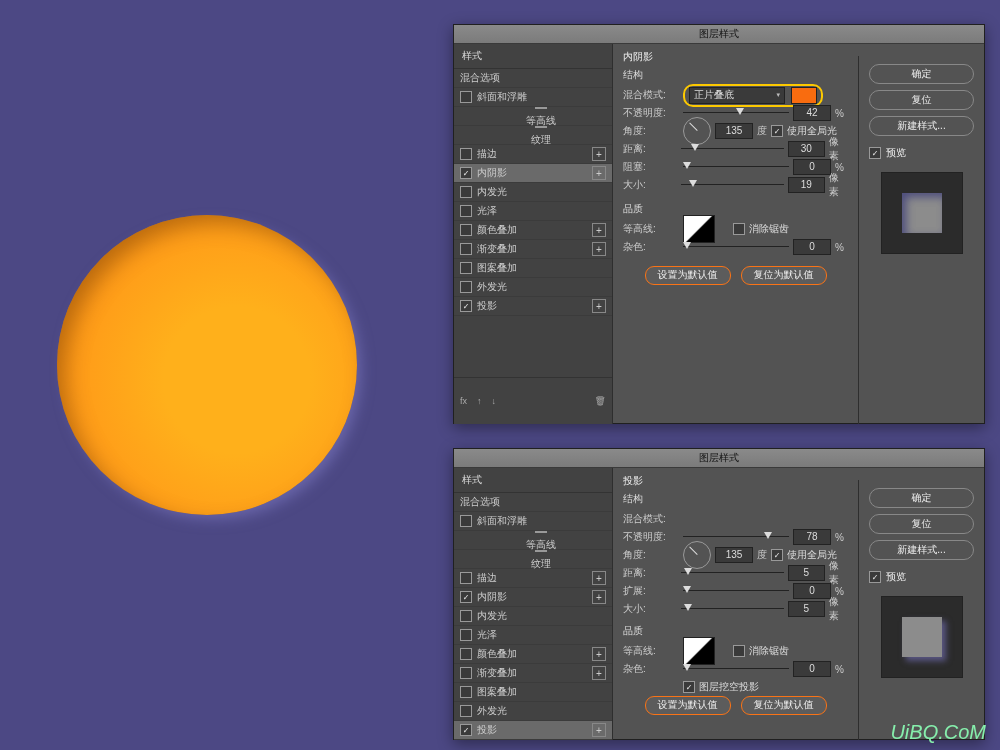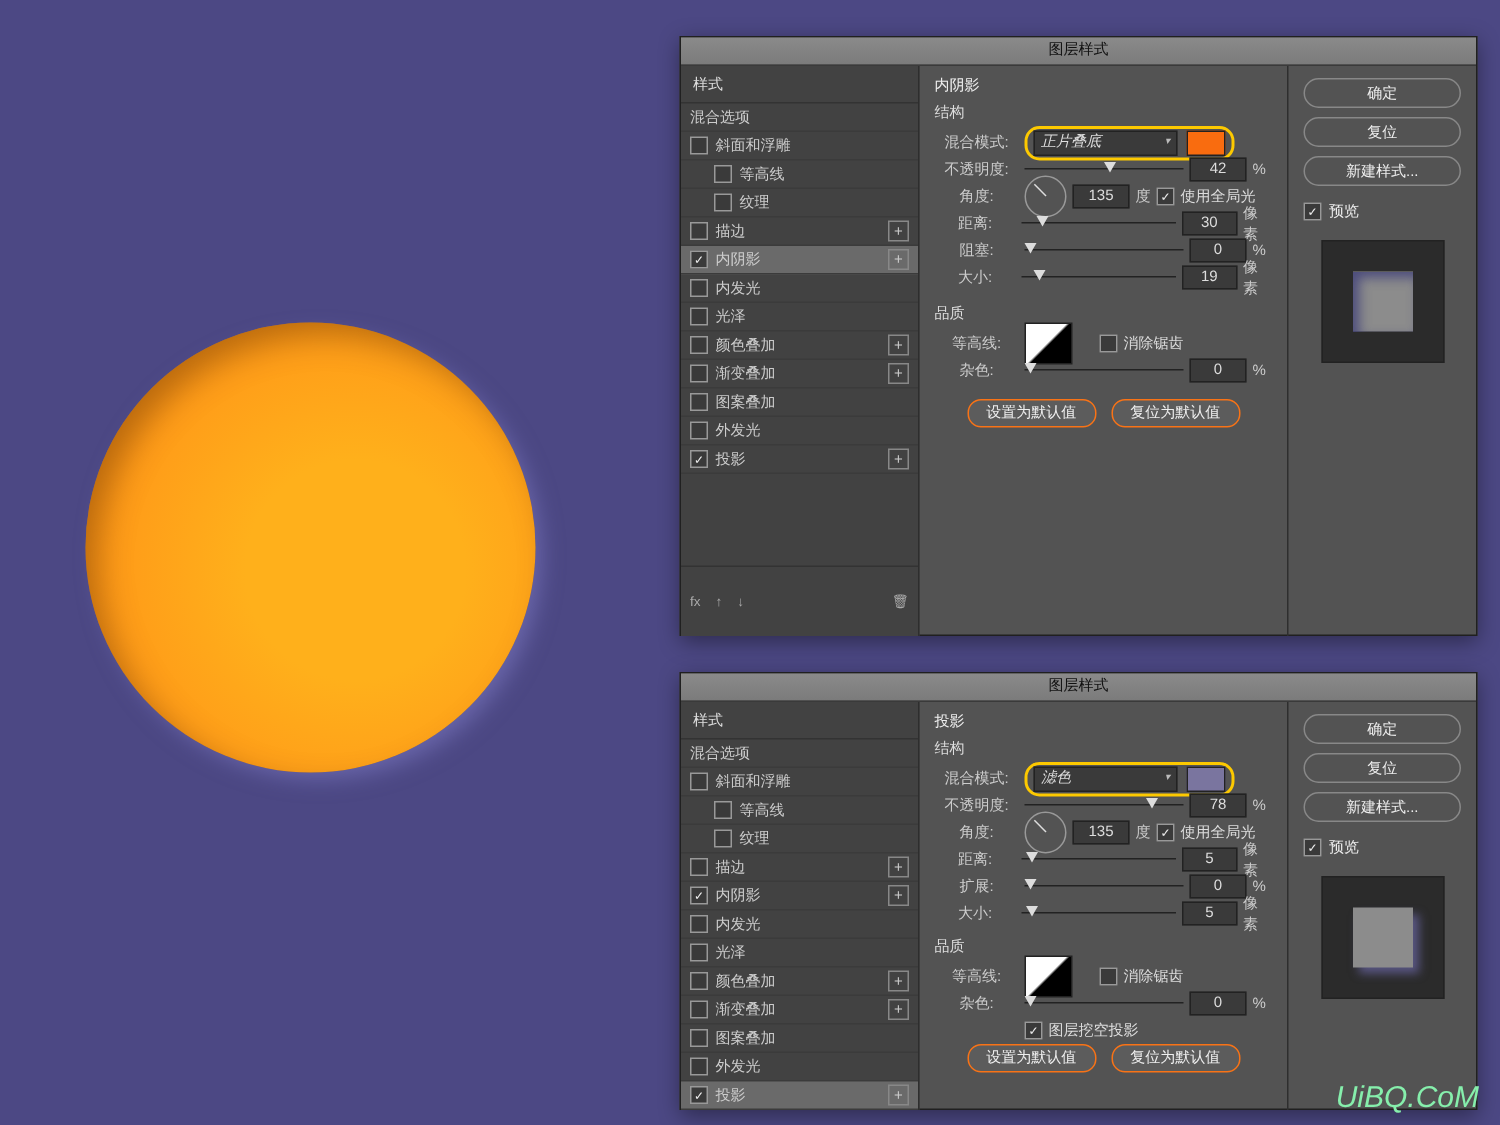--- a/index.html
+++ b/index.html
@@ -64,21 +64,21 @@
   .srow {
     display: flex;
     align-items: center;
     height: 18px;
     padding: 0 6px 0 6px;
     border-bottom: 1px solid #3b3b3b;
     font-size: 10px;
     color: #ccc;
     gap: 5px;
   }
-  .srow.indent { padding-left: 22px; }
+  .srow.indent { padding-left: 22px; flex-direction: column; }
   .srow.sel { background: #6a6a6a; }
   .cb {
     width: 10px; height: 10px;
     border: 1px solid #999;
     background: #3a3a3a;
     display: inline-flex;
     align-items: center;
     justify-content: center;
     font-size: 8px;
     color: #eee;
@@ -112,21 +112,21 @@
     position: relative;
   }
   .sectionTitle { font-size: 10px; color: #eee; margin-bottom: 4px; }
   .groupTitle { font-size: 10px; color: #ddd; margin: 3px 0 4px 0; }
   .row {
     display: flex;
     align-items: center;
     height: 18px;
     gap: 4px;
   }
-  .lab { text-align: center; width: 56px; color: #ccc; }
+  .lab { text-align: left; width: 56px; color: #ccc; }
   .select {
     background: #3a3a3a;
     border: 1px solid #222;
     height: 15px;
     line-height: 14px;
     padding: 0 4px;
     font-size: 10px;
     color: #ddd;
     display: inline-flex;
     align-items: center;
@@ -137,21 +137,20 @@
     width: 24px; height: 15px;
     border: 1px solid #222;
   }
   .highlight {
     border: 2px solid #fdc900;
     border-radius: 10px;
     padding: 1px 4px 1px 4px;
     display: inline-flex;
     align-items: center;
     gap: 6px;
-    font-style: italic;
   }
   .slider {
     position: relative;
     width: 106px;
     height: 10px;
   }
   .slider::before {
     content:"";
     position:absolute; left:0; right:0; top:4px;
     height:1px; background:#222;
@@ -202,20 +201,21 @@
   }
   
   .rightcol {
     width: 105px;
     border-left: 1px solid #2e2e2e;
     padding: 8px 10px;
     display: flex;
     flex-direction: column;
     gap: 6px;
     align-items: stretch;
+    margin-top: 12px;
   }
   .rbtn {
     border: 1px solid #888;
     border-radius: 10px;
     height: 18px;
     font-size: 10px;
     color: #eee;
     display: flex;
     align-items: center;
     justify-content: center;
@@ -482,27 +482,20 @@
           </div>
       </div>
     </div>
 
     <div class="centercol">
       <div class="sectionTitle">投影</div>
       <div class="groupTitle">结构</div>
 
       <div class="row">
         <span class="lab">混合模式:</span>
-        <span class="highlight">
-          <span class="select" style="width:86px">
-            <span>滤色</span>
-              <span class="caret">▾</span>
-          </span>
-          <span class="swatch" style="background:#7a759f"></span>
-        </span>
       </div>
 
       <div class="row">
         <span class="lab">不透明度:</span>
         <span class="slider">
             <span class="knob" style="left:76%"></span>
           </span>
         <span class="valbox">78</span>
         <span class="unit">%</span>
       </div>

